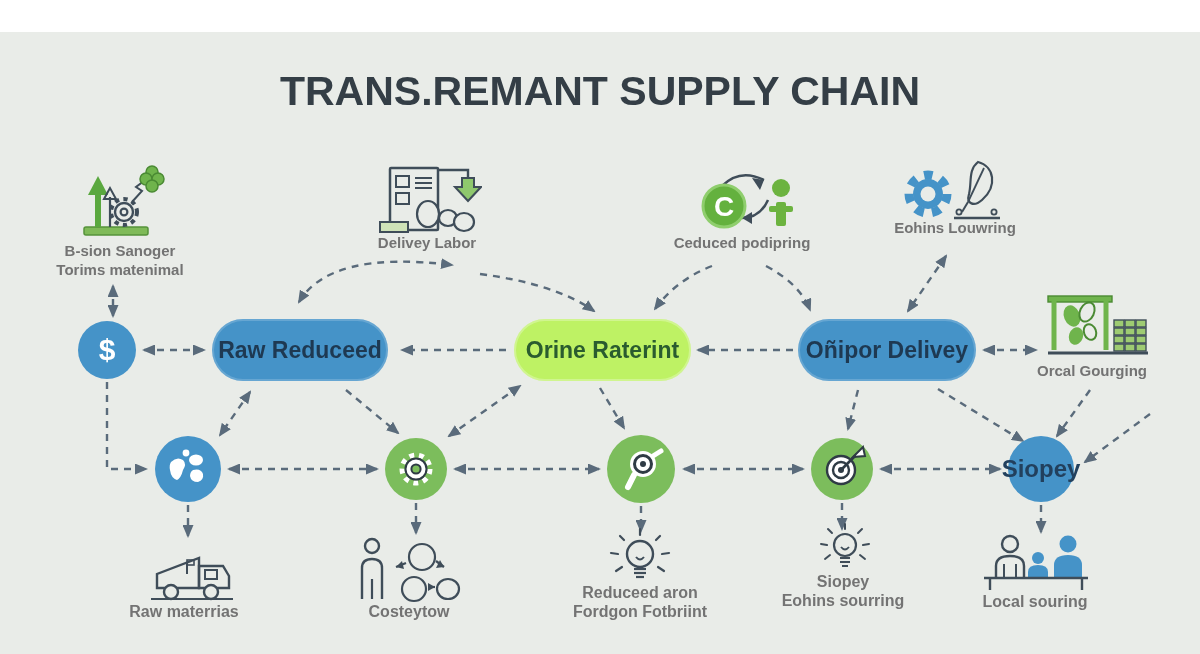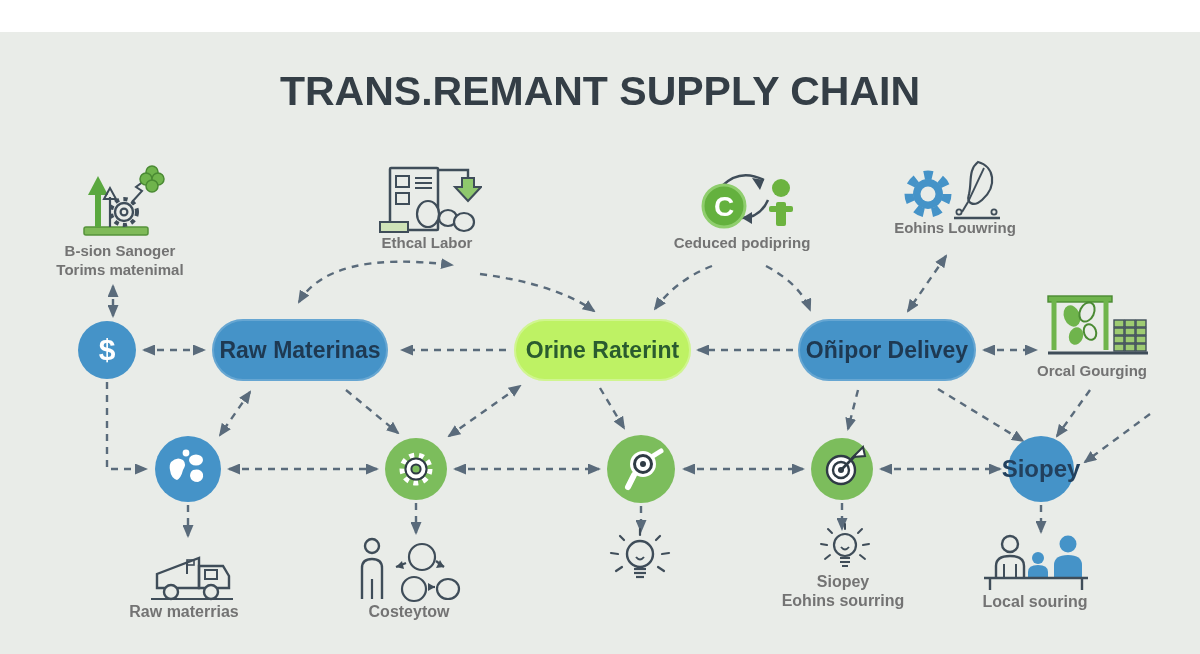--- a/index.html
+++ b/index.html
@@ -111,21 +111,21 @@
     <line x1="43" y1="18" x2="60" y2="18" stroke="#3f4d59" stroke-width="2"></line>
     <line x1="43" y1="23" x2="60" y2="23" stroke="#3f4d59" stroke-width="2"></line>
     <line x1="43" y1="28" x2="60" y2="28" stroke="#3f4d59" stroke-width="2"></line>
     <polyline points="66,10 96,10 96,20" fill="none" stroke="#3f4d59" stroke-width="2.4"></polyline>
     <path d="M90,18 h12 v9 h7 l-13,14 -13,-14 h7 z" fill="#8fc86d" stroke="#3f4d59" stroke-width="2"></path>
     <ellipse cx="56" cy="54" rx="11" ry="13" fill="#e9ece8" stroke="#3f4d59" stroke-width="2.2"></ellipse>
     <ellipse cx="76" cy="58" rx="9" ry="8" fill="#e9ece8" stroke="#3f4d59" stroke-width="2.2"></ellipse>
     <ellipse cx="92" cy="62" rx="10" ry="9" fill="#e9ece8" stroke="#3f4d59" stroke-width="2.2"></ellipse>
     <rect x="8" y="62" width="28" height="10" fill="#cfe3b8" stroke="#3f4d59" stroke-width="2"></rect>
   </svg>
-  <div class="lbl node" style="left:327px;top:201px">Ethcal Labor</div>
+  <div class="lbl node" style="left:327px;top:201px">Delivey Labor</div>
 
   <svg class="icon node" style="left:686px;top:128px" width="120" height="85" viewBox="0 0 120 85">
     <path d="M36,26 Q54,8 78,20" fill="none" stroke="#3f4d59" stroke-width="2.5"></path>
     <path d="M78,20 L66,18 L74,30 Z" fill="#3f4d59"></path>
     <path d="M82,40 Q74,58 56,58" fill="none" stroke="#3f4d59" stroke-width="2.5"></path>
     <path d="M56,58 L66,52 L66,64 Z" fill="#3f4d59"></path>
     <circle cx="38" cy="46" r="21" fill="#64b13e" stroke="#8fce6d" stroke-width="3"></circle>
     <text x="38" y="56" text-anchor="middle" font-size="28" font-weight="bold" fill="#ffffff">C</text>
     <circle cx="95" cy="28" r="9" fill="#6cb33f"></circle>
     <rect x="90" y="42" width="10" height="24" rx="2" fill="#6cb33f"></rect>
@@ -143,21 +143,21 @@
     <line x1="58" y1="62" x2="104" y2="62" stroke="#3f4d59" stroke-width="2.6"></line>
     <circle cx="63" cy="56" r="2.6" fill="none" stroke="#3f4d59" stroke-width="1.8"></circle>
     <circle cx="98" cy="56" r="2.6" fill="none" stroke="#3f4d59" stroke-width="1.8"></circle>
   </svg>
   <div class="lbl node" style="left:855px;top:186px">Eohins Louwring</div>
 
   <div class="circle blue node" style="left:78px;top:289px;width:58px;height:58px">
     <span class="dollar">$</span>
   </div>
 
-  <div class="pill blue node" style="left:212px;top:287px;width:176px">Raw Materinas</div>
+  <div class="pill blue node" style="left:212px;top:287px;width:176px">Raw Reduceed</div>
   <div class="pill green node" style="left:514px;top:287px;width:177px">Orine Raterint</div>
   <div class="pill blue node" style="left:798px;top:287px;width:178px">Oñipor Delivey</div>
 
   <svg class="icon node" style="left:1040px;top:256px" width="110" height="74" viewBox="0 0 110 74">
     <rect x="8" y="8" width="64" height="6" fill="#6fb44c" stroke="#4a8a33" stroke-width="1.4"></rect>
     <line x1="14" y1="12" x2="14" y2="62" stroke="#6fb44c" stroke-width="5"></line>
     <line x1="66" y1="12" x2="66" y2="62" stroke="#6fb44c" stroke-width="5"></line>
     <ellipse cx="32" cy="28" rx="8" ry="11" transform="rotate(-22 32 28)" fill="#6fb44c"></ellipse>
     <ellipse cx="47" cy="24" rx="7" ry="10" transform="rotate(25 47 24)" fill="none" stroke="#4a8a33" stroke-width="2"></ellipse>
     <ellipse cx="36" cy="48" rx="7" ry="9" transform="rotate(18 36 48)" fill="#6fb44c"></ellipse>
@@ -259,20 +259,24 @@
         <line x1="63" y1="27" x2="70" y2="26"></line>
       <line x1="23" y1="40" x2="17" y2="44"></line>
         <line x1="59" y1="40" x2="65" y2="44"></line>
     </g>
     <circle cx="41" cy="27" r="13" fill="none" stroke="#3f4d59" stroke-width="2.4"></circle>
     <path d="M37,30 q4,5 8,0" fill="none" stroke="#3f4d59" stroke-width="2"></path>
     <line x1="35" y1="42" x2="47" y2="42" stroke="#3f4d59" stroke-width="2.2"></line>
     <line x1="35" y1="46" x2="47" y2="46" stroke="#3f4d59" stroke-width="2.2"></line>
     <line x1="37" y1="50" x2="45" y2="50" stroke="#3f4d59" stroke-width="2.2"></line>
   </svg>
+  <div class="lbl big node" style="left:540px;top:551px">
+    <div>Reduceed aron</div>
+    <div>Fordgon Fotbriint</div>
+  </div>
 
   <svg class="icon node" style="left:810px;top:490px" width="70" height="52" viewBox="0 0 70 52">
     <g stroke="#3f4d59" stroke-width="2" stroke-linecap="round">
       <line x1="35" y1="7" x2="35" y2="2"></line>
         <line x1="22" y1="11" x2="18" y2="7"></line>
         <line x1="48" y1="11" x2="52" y2="7"></line>
       <line x1="17" y1="23" x2="11" y2="22"></line>
         <line x1="53" y1="23" x2="59" y2="22"></line>
       <line x1="20" y1="33" x2="15" y2="37"></line>
         <line x1="50" y1="33" x2="55" y2="37"></line>

